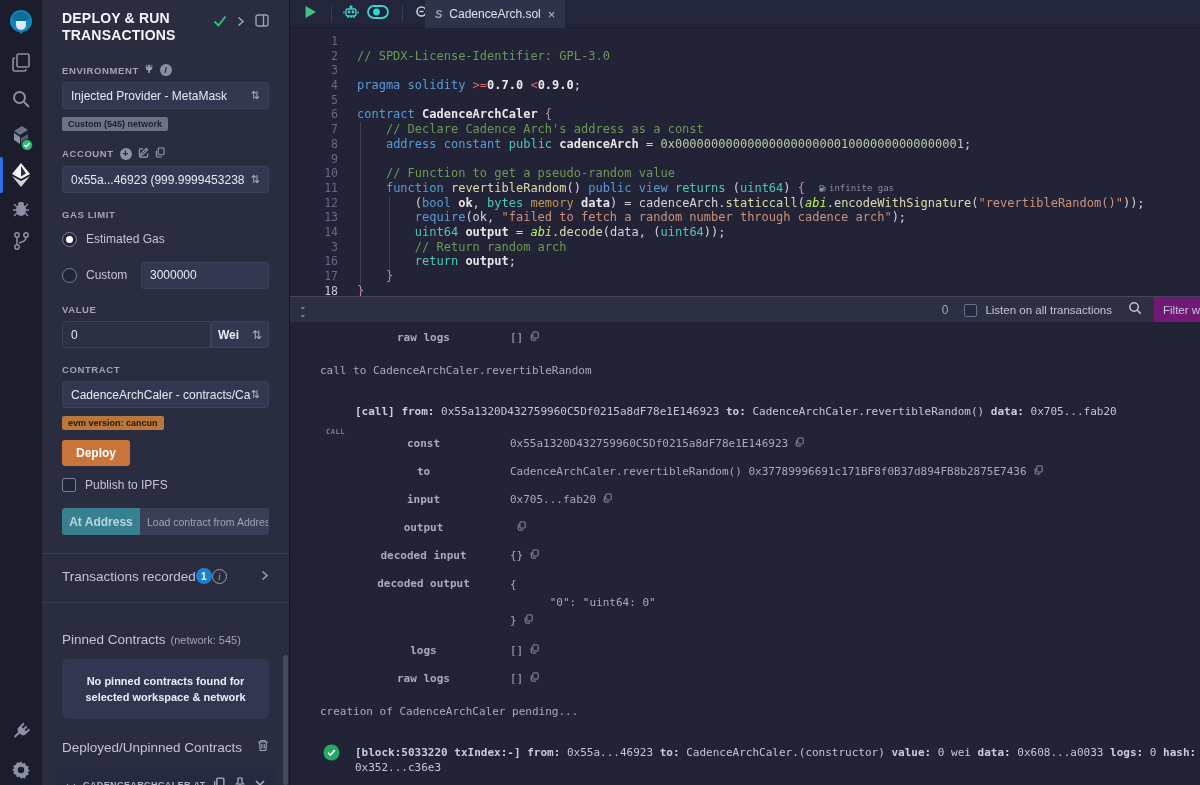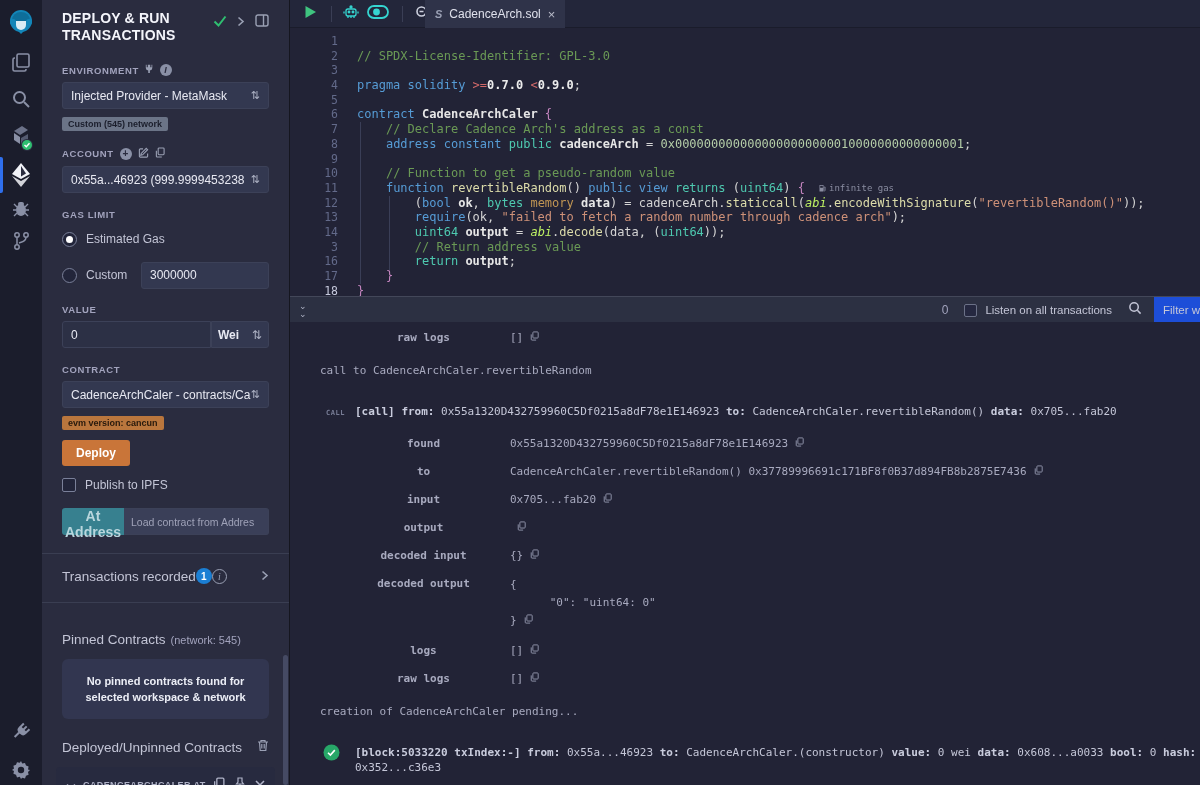--- a/index.html
+++ b/index.html
@@ -35,21 +35,21 @@
   .value-row .inputbox { flex:1; border-radius:3px 0 0 3px; background:#2c3045;}
   .wei-select { width:58px; border-radius:0 3px 3px 0; border-left:none; display:flex; align-items:center; padding:0 6px;
     background:#333850; border:1px solid #3c4158; color:#e8e9f2; font-size:12px; font-weight:bold;}
   .badge-evm { display:inline-block; background:#b9763d; color:#27190c; font-size:9px; font-weight:bold;
     padding:2px 6px; border-radius:2px; margin-top:8px; }
   .btn-deploy { display:block; margin-top:10px; background:var(--deploy-orange,#c97539); color:#fff; border:none;
     font-size:12px; font-weight:bold; padding:6px 14px; border-radius:3px; cursor:pointer; font-family:inherit;}
   .chk-row { display:flex; align-items:center; gap:9px; margin-top:12px; font-size:12px; color:#c3c5d6; }
   .checkbox { width:14px; height:14px; border:1px solid #7a8099; border-radius:2px; background:#22253a; flex:none;}
   .ataddr-row { display:flex; margin-top:16px; height:27px; }
-  .btn-ataddr { width:62px; background:var(--teal,#37808f); border:none; color:#b9d6dd; font-size:14px; font-weight:bold;
+  .btn-ataddr { width:78px; background:var(--teal,#37808f); border:none; color:#b9d6dd; font-size:12px; font-weight:bold;
     border-radius:3px 0 0 3px; font-family:inherit;}
   .ataddr-input { flex:1; background:#3a3f58; border:1px solid #3c4158; border-left:none; border-radius:0 3px 3px 0;
     color:#9fa2b8; font-size:10.5px; display:flex; align-items:center; padding:0 7px; white-space:nowrap; overflow:hidden;}
   .divider { border-top:1px solid #3a3e52; margin:18px -20px 0 -20px; }
   .txrec-row { display:flex; align-items:center; margin-top:14px; color:#c3c5d6; font-size:13.5px; }
   .badge-count { width:16px; height:16px; border-radius:50%; background:var(--badge-blue,#1b7fd4); color:#fff;
     font-size:10px; font-weight:bold; display:flex; align-items:center; justify-content:center; }
   .info-circ { width:15px; height:15px; border-radius:50%; border:1px solid #9aa0b4; color:#9aa0b4; font-size:10px;
     display:flex; align-items:center; justify-content:center; font-style:italic; font-family:"Liberation Serif",serif;}
   .sec-title { color:#c3c5d6; font-size:13.5px; margin-top:29px; display:flex; align-items:center;}
@@ -87,33 +87,33 @@
   .lens svg { vertical-align:-1px; margin-right:3px; }
   .guide { position:absolute; width:1px; background:#3a3e57; }
 
   .terminal-bar { position:relative; height:26px; background:#2c3042; border-top:1px solid #434759; }
   .tbar-chevs { position:absolute; left:9px; top:5px; color:#aeb2c4; font-size:9px; line-height:8px; }
   .tbar-right { position:absolute; right:0; top:0; height:26px; display:flex; align-items:center; }
   .tbar-count { color:#a2a3bd; font-size:12px; margin-right:16px; }
   .tbar-chk { width:13px; height:13px; border:1px solid #6b7187; border-radius:2px; background:#252840; margin-right:8px;}
   .tbar-listen { color:#c3c5d6; font-size:11.5px; margin-right:16px; }
   .tbar-search { margin-right:12px; color:#c3c5d6; }
-  .tbar-filter { width:46px; height:26px; background:#1d4ed8; color:#c5c7d8; font-size:11.5px;
+  .tbar-filter { width:46px; height:26px; background:#701a75; color:#c5c7d8; font-size:11.5px;
     display:flex; align-items:center; padding-left:9px; white-space:nowrap; overflow:hidden; }
 
   .terminal { position:relative; height:465px; background:#222336; color:#a8aabf;
     font-family:"DejaVu Sans Mono", monospace; font-size:11px; padding-top:8px; overflow:hidden;}
   .trow { line-height:15px; margin-bottom:13px; }
   .trow.kv { display:flex; padding-left:47px; }
   .tkey { width:173px; flex:none; font-weight:bold; color:#a8aabf;text-align:center; }
   .tval { color:#a8aabf; white-space:pre-wrap; }
   .copy-ic { display:inline-block; margin-left:7px; color:#8e92a8; }
   .trow.plain { padding-left:30px; margin:18px 0 22px 0; color:#a8aabf; }
   .trow.callrow { position:relative; padding-left:65px; margin:26px 0 17px 0; color:#c5c7d8; }
-  .call-badge { position:absolute; left:36px; top:2px; font-size:7px; letter-spacing:.5px; color:#787d96;
+  .call-badge { position:absolute; left:36px; top:21px; font-size:7px; letter-spacing:.5px; color:#787d96;
     text-transform:uppercase; font-weight:bold; }
   .trow b { color:#c9ccdd; }
   .kv-lines div { line-height:18px; }
   .trow.success { position:relative; padding-left:65px; margin-top:26px; color:#c5c7d8; }
   .succ-ic { position:absolute; left:33px; top:-1px; }
 </style>
 </head>
 <body>
 
 <div class="app">
@@ -384,21 +384,21 @@
           <div class="code-line"><span class="num">9</span><span class="txt"></span></div>
           <div class="code-line"><span class="num">10</span><span class="txt"><span class="t-pl">    </span><span class="t-cm">// Function to get a pseudo-random value</span></span></div>
           <div class="code-line"><span class="num">11</span><span class="txt"><span class="t-pl">    </span><span class="t-kw">function </span><span class="t-fn">revertibleRandom</span><span class="t-pl">() </span><span class="t-kw">public </span><span class="t-kw">view </span><span class="t-ty">returns </span><span class="t-pl">(</span><span class="t-ty">uint64</span><span class="t-pl">) </span><span class="t-br">{</span><span class="lens"><svg width="7" height="8" viewBox="0 0 7 8" fill="#8a8da1">
                   <rect x="0.5" y="1" width="4" height="6.5"></rect>
                   <rect x="1.2" y="1.8" width="2.6" height="2" fill="#222336"></rect>
                   <path d="M5 3h1.2v3.6a0.8 0.8 0 0 1-1.2 0z" fill="none" stroke="#8a8da1" stroke-width="0.7"></path>
                 </svg><span>infinite gas</span></span></span></div>
           <div class="code-line"><span class="num">12</span><span class="txt"><span class="t-pl">        (</span><span class="t-kw">bool </span><span class="t-plb">ok</span><span class="t-pl">, </span><span class="t-ty">bytes </span><span class="t-mem">memory </span><span class="t-plb">data</span><span class="t-pl">) = cadenceArch.</span><span class="t-fn">staticcall</span><span class="t-pl">(</span><span class="t-abi">abi</span><span class="t-pl">.</span><span class="t-fn">encodeWithSignature</span><span class="t-pl">(</span><span class="t-st">"revertibleRandom()"</span><span class="t-pl">));</span></span></div>
           <div class="code-line"><span class="num">13</span><span class="txt"><span class="t-pl">        </span><span class="t-kw">require</span><span class="t-pl">(ok, </span><span class="t-st">"failed to fetch a random number through cadence arch"</span><span class="t-pl">);</span></span></div>
           <div class="code-line"><span class="num">14</span><span class="txt"><span class="t-pl">        </span><span class="t-ty">uint64 </span><span class="t-plb">output </span><span class="t-pl">= </span><span class="t-abi">abi</span><span class="t-pl">.</span><span class="t-fn">decode</span><span class="t-pl">(data, (</span><span class="t-ty">uint64</span><span class="t-pl">));</span></span></div>
-          <div class="code-line"><span class="num">3</span><span class="txt"><span class="t-pl">        </span><span class="t-cm">// Return address value</span></span></div>
+          <div class="code-line"><span class="num">3</span><span class="txt"><span class="t-pl">        </span><span class="t-cm">// Return random arch</span></span></div>
           <div class="code-line"><span class="num">16</span><span class="txt"><span class="t-pl">        </span><span class="t-ty">return </span><span class="t-plb">output</span><span class="t-pl">;</span></span></div>
           <div class="code-line"><span class="num">17</span><span class="txt"><span class="t-pl">    </span><span class="t-br">}</span></span></div>
           <div class="code-line"><span class="num cur">18</span><span class="txt"><span class="t-br">}</span></span></div>
         </div>
       <div class="guide" style="left:70px; top:94px; height:162px;"></div>
       <div class="guide" style="left:99px; top:168px; height:74px;"></div>
     </div>
 
     <div class="terminal-bar">
       <div class="tbar-chevs">⌄<br>⌄</div>
@@ -420,21 +420,21 @@
             <span class="tkey">raw logs</span>
             <span class="tval">[]</span>
             <span class="copy-ic"><svg width="9" height="10" viewBox="0 0 11 12" fill="none" stroke="#8e92a8" stroke-width="1.2">
                 <rect x="3.5" y="1" width="6.5" height="7.5" rx="1"></rect>
                 <path d="M1.5 4v6a1 1 0 0 0 1 1h5"></path>
               </svg></span>
           </div>
           <div class="trow plain">call to CadenceArchCaler.revertibleRandom</div>
           <div class="trow callrow"><span class="call-badge">call</span><b>[call]</b><span> </span><b>from:</b><span> 0x55a1320D432759960C5Df0215a8dF78e1E146923 </span><b>to:</b><span> CadenceArchCaler.revertibleRandom() </span><b>data:</b><span> 0x705...fab20</span></div>
           <div class="trow kv">
-            <span class="tkey">found</span>
+            <span class="tkey">const</span>
             <span class="tval">0x55a1320D432759960C5Df0215a8dF78e1E146923</span>
             <span class="copy-ic"><svg width="9" height="10" viewBox="0 0 11 12" fill="none" stroke="#8e92a8" stroke-width="1.2">
                 <rect x="3.5" y="1" width="6.5" height="7.5" rx="1"></rect>
                 <path d="M1.5 4v6a1 1 0 0 0 1 1h5"></path>
               </svg></span>
           </div>
           <div class="trow kv">
             <span class="tkey">to</span>
             <span class="tval">CadenceArchCaler.revertibleRandom() 0x37789996691c171BF8f0B37d894FB8b2875E7436</span>
             <span class="copy-ic"><svg width="9" height="10" viewBox="0 0 11 12" fill="none" stroke="#8e92a8" stroke-width="1.2">
@@ -486,18 +486,18 @@
             <span class="tval">[]</span>
             <span class="copy-ic"><svg width="9" height="10" viewBox="0 0 11 12" fill="none" stroke="#8e92a8" stroke-width="1.2">
                 <rect x="3.5" y="1" width="6.5" height="7.5" rx="1"></rect>
                 <path d="M1.5 4v6a1 1 0 0 0 1 1h5"></path>
               </svg></span>
           </div>
           <div class="trow plain">creation of CadenceArchCaler pending...</div>
           <div class="trow success"><span class="succ-ic"><svg width="17" height="17" viewBox="0 0 17 17">
                 <circle cx="8.5" cy="8.5" r="8" fill="#27a768"></circle>
                 <path d="M5 8.7l2.4 2.4 4.4-5" stroke="#fff" stroke-width="1.6" fill="none"></path>
-              </svg></span><b>[block:5033220 txIndex:-]</b><span> </span><b>from:</b><span> 0x55a...46923 </span><b>to:</b><span> CadenceArchCaler.(constructor) </span><b>value:</b><span> 0 wei </span><b>data:</b><span> 0x608...a0033 </span><b>bool:</b><span> 0 </span><b>hash:</b><span> 0x352...c36e3</span></div>
+              </svg></span><b>[block:5033220 txIndex:-]</b><span> </span><b>from:</b><span> 0x55a...46923 </span><b>to:</b><span> CadenceArchCaler.(constructor) </span><b>value:</b><span> 0 wei </span><b>data:</b><span> 0x608...a0033 </span><b>logs:</b><span> 0 </span><b>hash:</b><span> 0x352...c36e3</span></div>
         </div>
 
     </div>
   </div>
 </div>
 
 </body></html>

